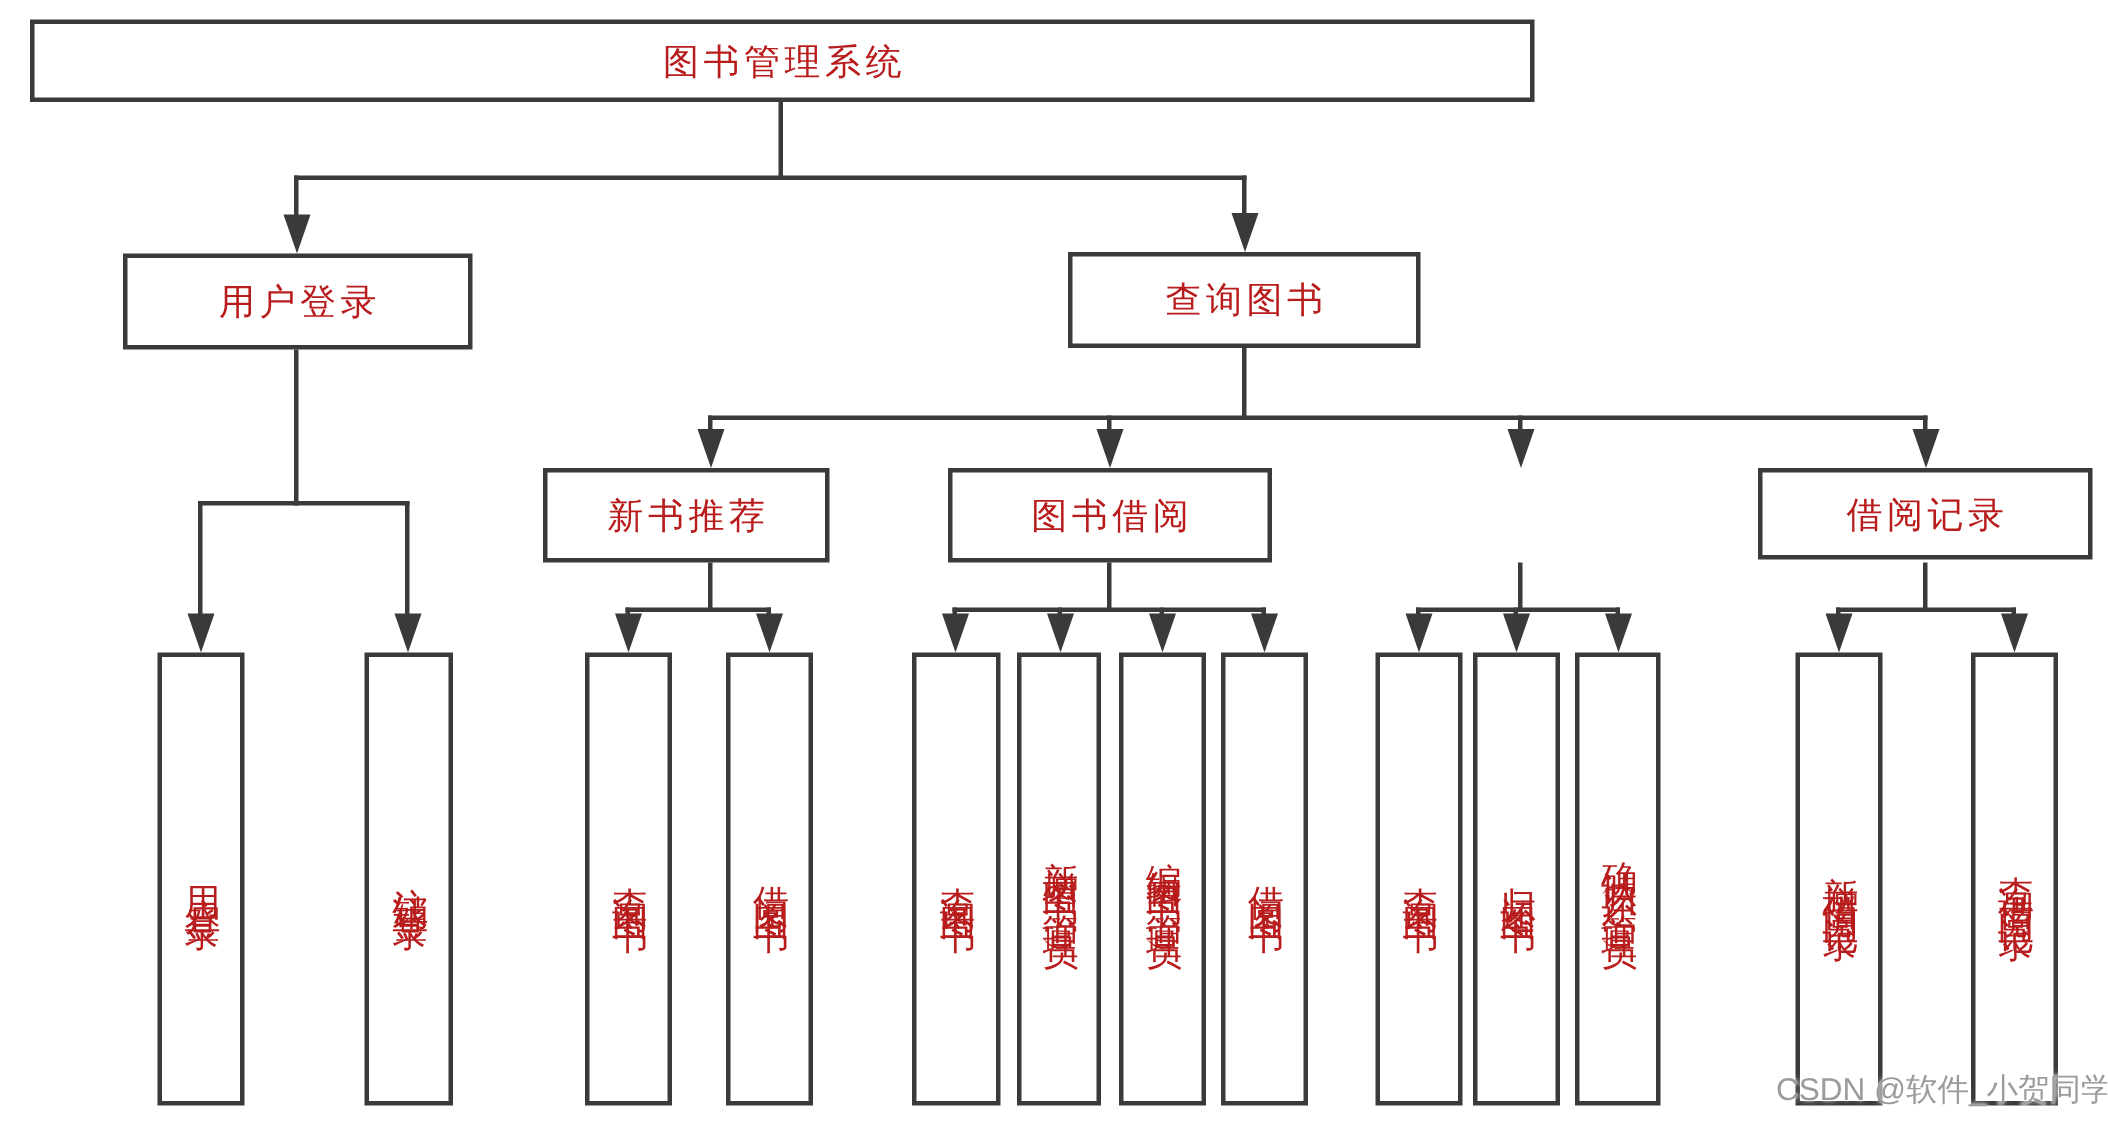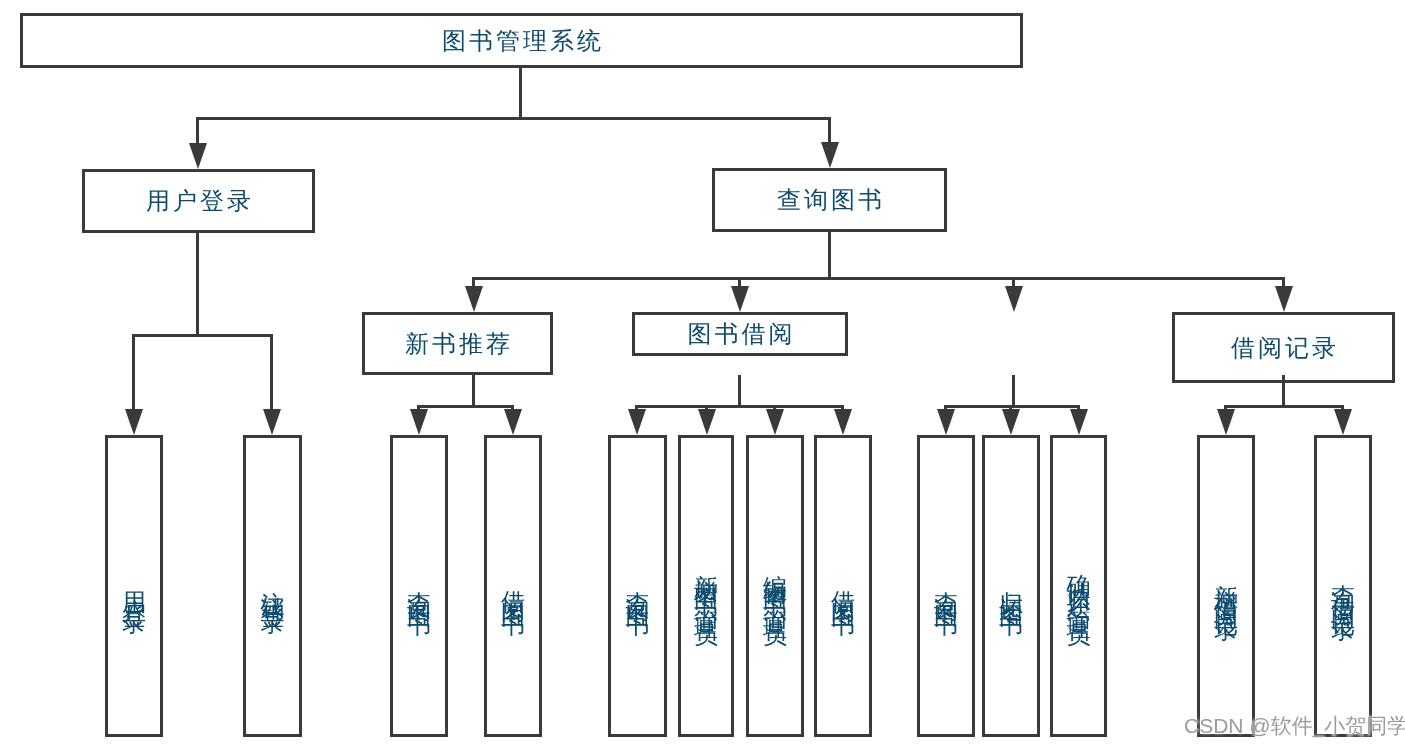--- a/index.html
+++ b/index.html
@@ -3,21 +3,21 @@
 <meta charset="utf-8">
 <style>
   html,body{margin:0;padding:0;background:#ffffff;}
   .canvas{
     position:relative;width:1405px;height:747px;background:#ffffff;
     font-family:"Liberation Sans",sans-serif;overflow:hidden;
   }
   .box{
     position:absolute;background:#ffffff;border:3px solid #3a3a3a;
     box-sizing:border-box;display:flex;align-items:center;justify-content:center;
-    color:#0c4a6e;
+    color:#b91c1c;
   }
   .hlabel{font-size:24px;letter-spacing:3px;text-indent:3px;white-space:nowrap;}
   .vlabel{
     writing-mode:vertical-rl;font-size:24px;line-height:1;
     letter-spacing:7px;white-space:nowrap;
   }
   .line{position:absolute;background:#3a3a3a;}
   .arrow{
     position:absolute;width:0;height:0;
     border-left:9px solid transparent;border-right:9px solid transparent;
@@ -42,26 +42,26 @@
   </div>
 
   <div class="box" style="left:712px;top:168px;width:235px;height:64px;">
     <span class="hlabel">查询图书</span>
   </div>
 
   <div class="box" style="left:362px;top:312px;width:191px;height:63px;">
     <span class="hlabel">新书推荐</span>
   </div>
 
-  <div class="box" style="left:632px;top:312px;width:216px;height:44px;">
+  <div class="box" style="left:632px;top:312px;width:216px;height:63px;">
     <span class="hlabel">图书借阅</span>
   </div>
 
 
-  <div class="box" style="left:1172px;top:312px;width:223px;height:71px;">
+  <div class="box" style="left:1172px;top:312px;width:223px;height:61px;">
     <span class="hlabel">借阅记录</span>
   </div>
 
   <div class="box" style="left:105px;top:435px;width:58px;height:302px;">
     <span class="vlabel">用户登录</span>
   </div>
   <div class="box" style="left:243px;top:435px;width:59px;height:302px;">
     <span class="vlabel">注销登录</span>
   </div>
 

